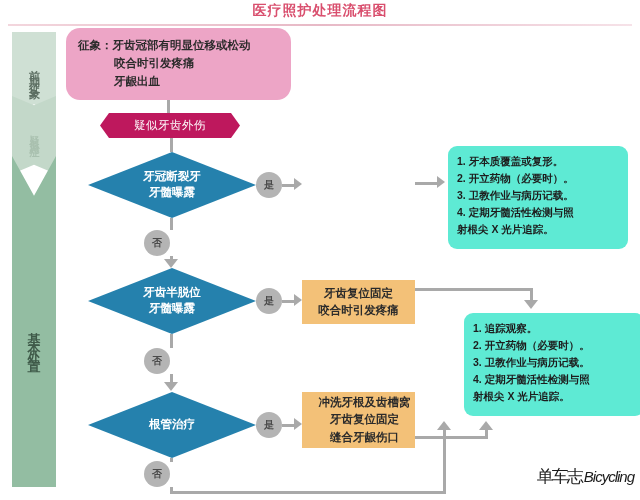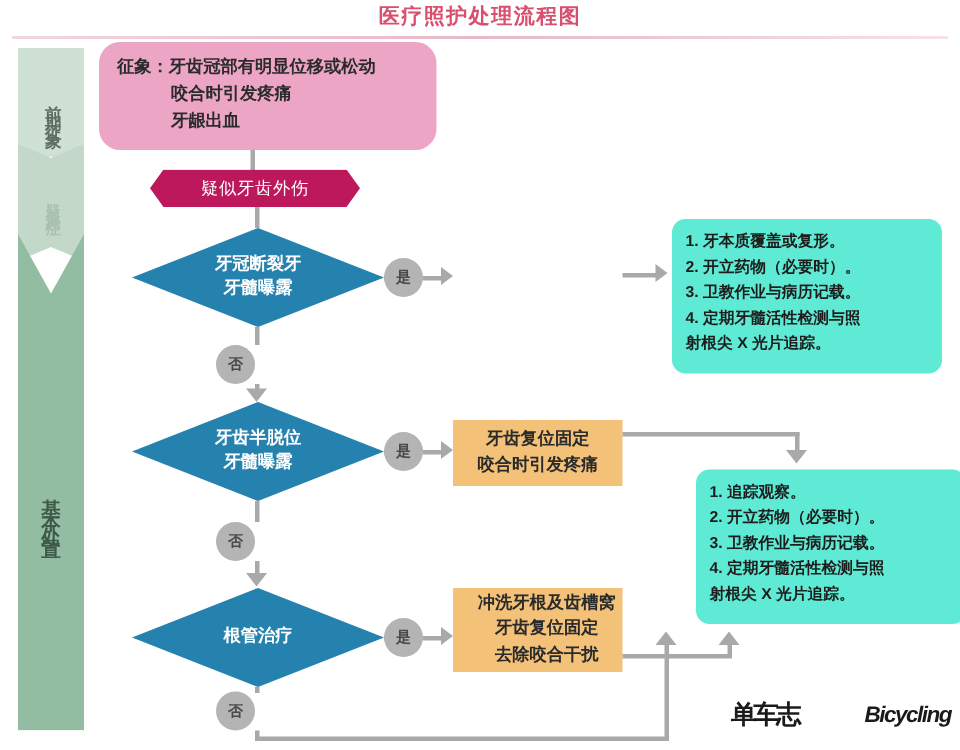--- a/index.html
+++ b/index.html
@@ -126,22 +126,22 @@
   .arr-r{
     position:absolute;width:0;height:0;
     border-top:6px solid transparent;border-bottom:6px solid transparent;
     border-left:8px solid #a9a9a9;
   }
 
   
   .wm{
     position:absolute;left:470px;top:462px;width:164px;height:28px;
     display:flex;align-items:center;justify-content:flex-end;
-    font-size:17px;font-weight:bold;color:#1a1a1a;
-    font-style:italic;letter-spacing:-1px;gap:42px;
+    font-size:17px;font-weight:normal;color:#1a1a1a;
+    font-style:italic;letter-spacing:-1px;
   }
   .wm .cn{font-style:normal;letter-spacing:-2px;}
   .wm .en{font-size:15px;margin-left:2px;}
 </style>
 </head>
 <body>
 
 <div class="canvas">
 
   <div class="title">医疗照护处理流程图</div>
@@ -231,21 +231,21 @@
     <span class="ln">根管治疗</span>
   </div>
   <div class="ln-h" style="left:256px;top:424px;width:14px;"></div>
   <div class="node circ yes3">是</div>
   <div class="ln-h" style="left:282px;top:424px;width:14px;"></div>
   <div class="arr-r" style="left:294px;top:418px;"></div>
 
   <div class="node orange or3">
     <span class="ln">冲洗牙根及齿槽窝</span>
     <span class="ln">牙齿复位固定</span>
-    <span class="ln">去除咬合干扰</span>
+    <span class="ln">缝合牙龈伤口</span>
   </div>
 
   <div class="ln-h" style="left:415px;top:436px;width:73px;"></div>
   <div class="ln-v" style="left:485px;top:430px;height:8px;"></div>
   <div class="arr-u" style="left:479px;top:421px;"></div>
 
   <div class="ln-v" style="left:170px;top:458px;height:4px;"></div>
   <div class="node circ no3">否</div>
   <div class="ln-v" style="left:170px;top:487px;height:7px;"></div>
   <div class="ln-h" style="left:170px;top:491px;width:276px;"></div>

